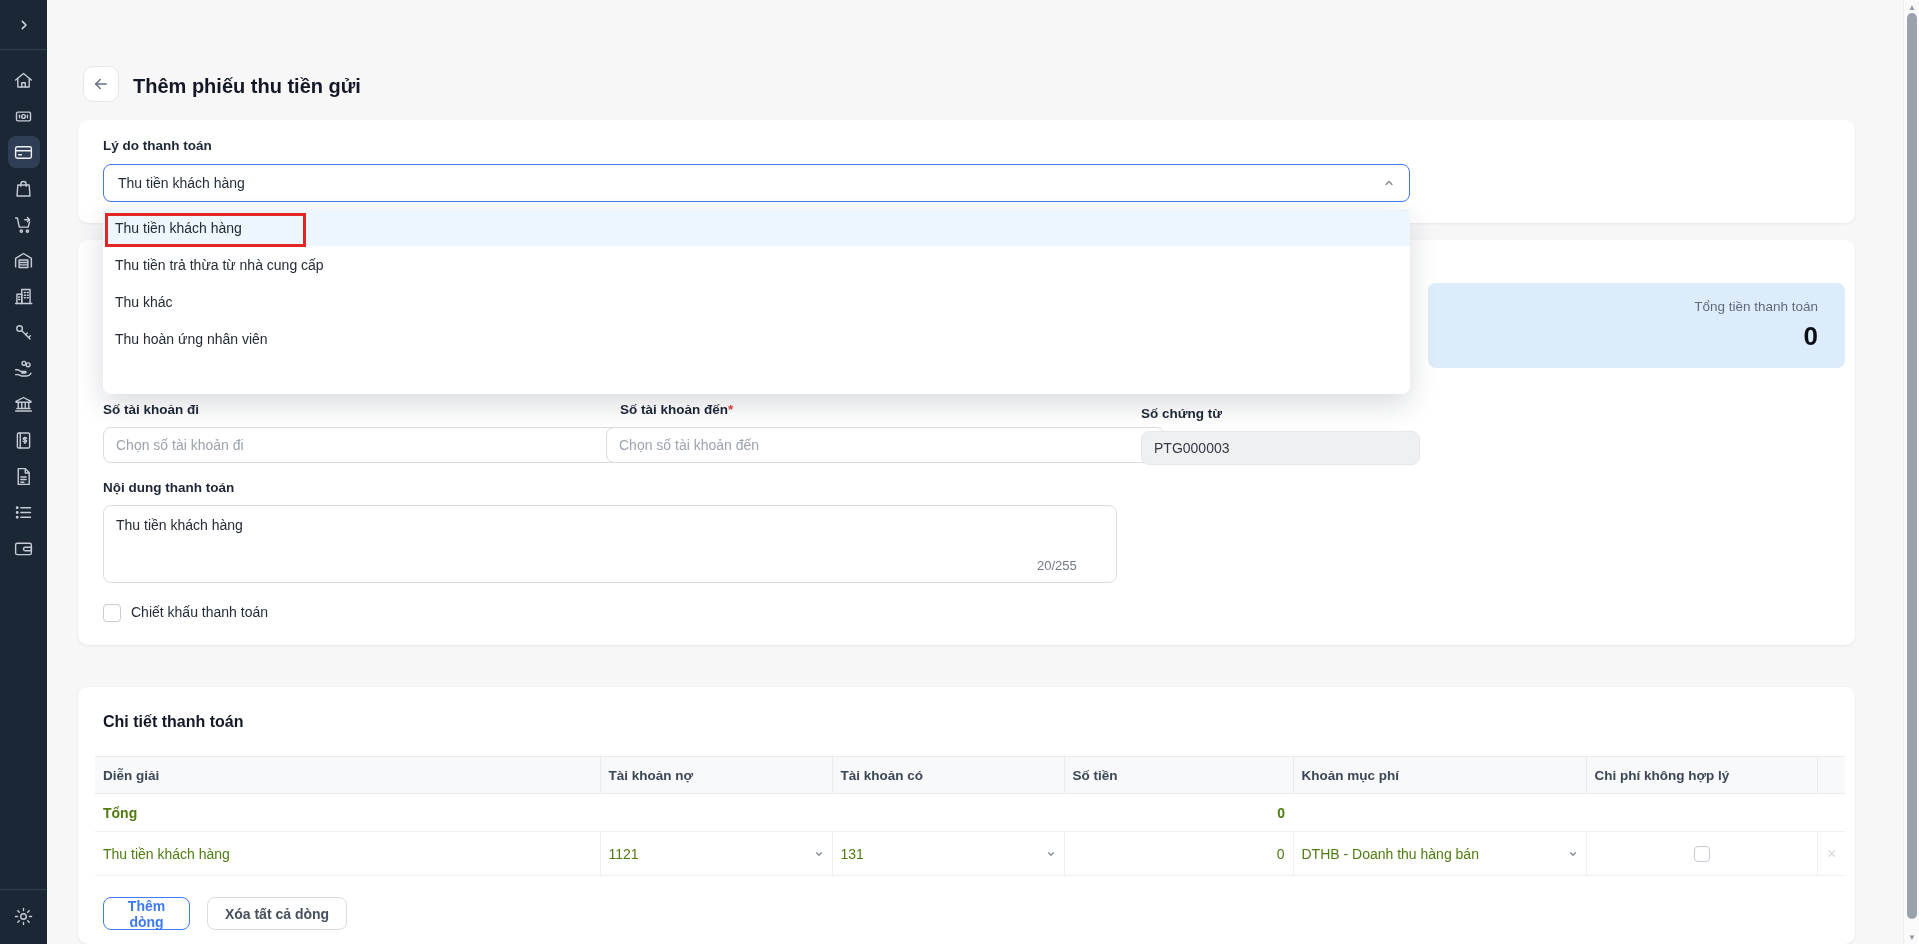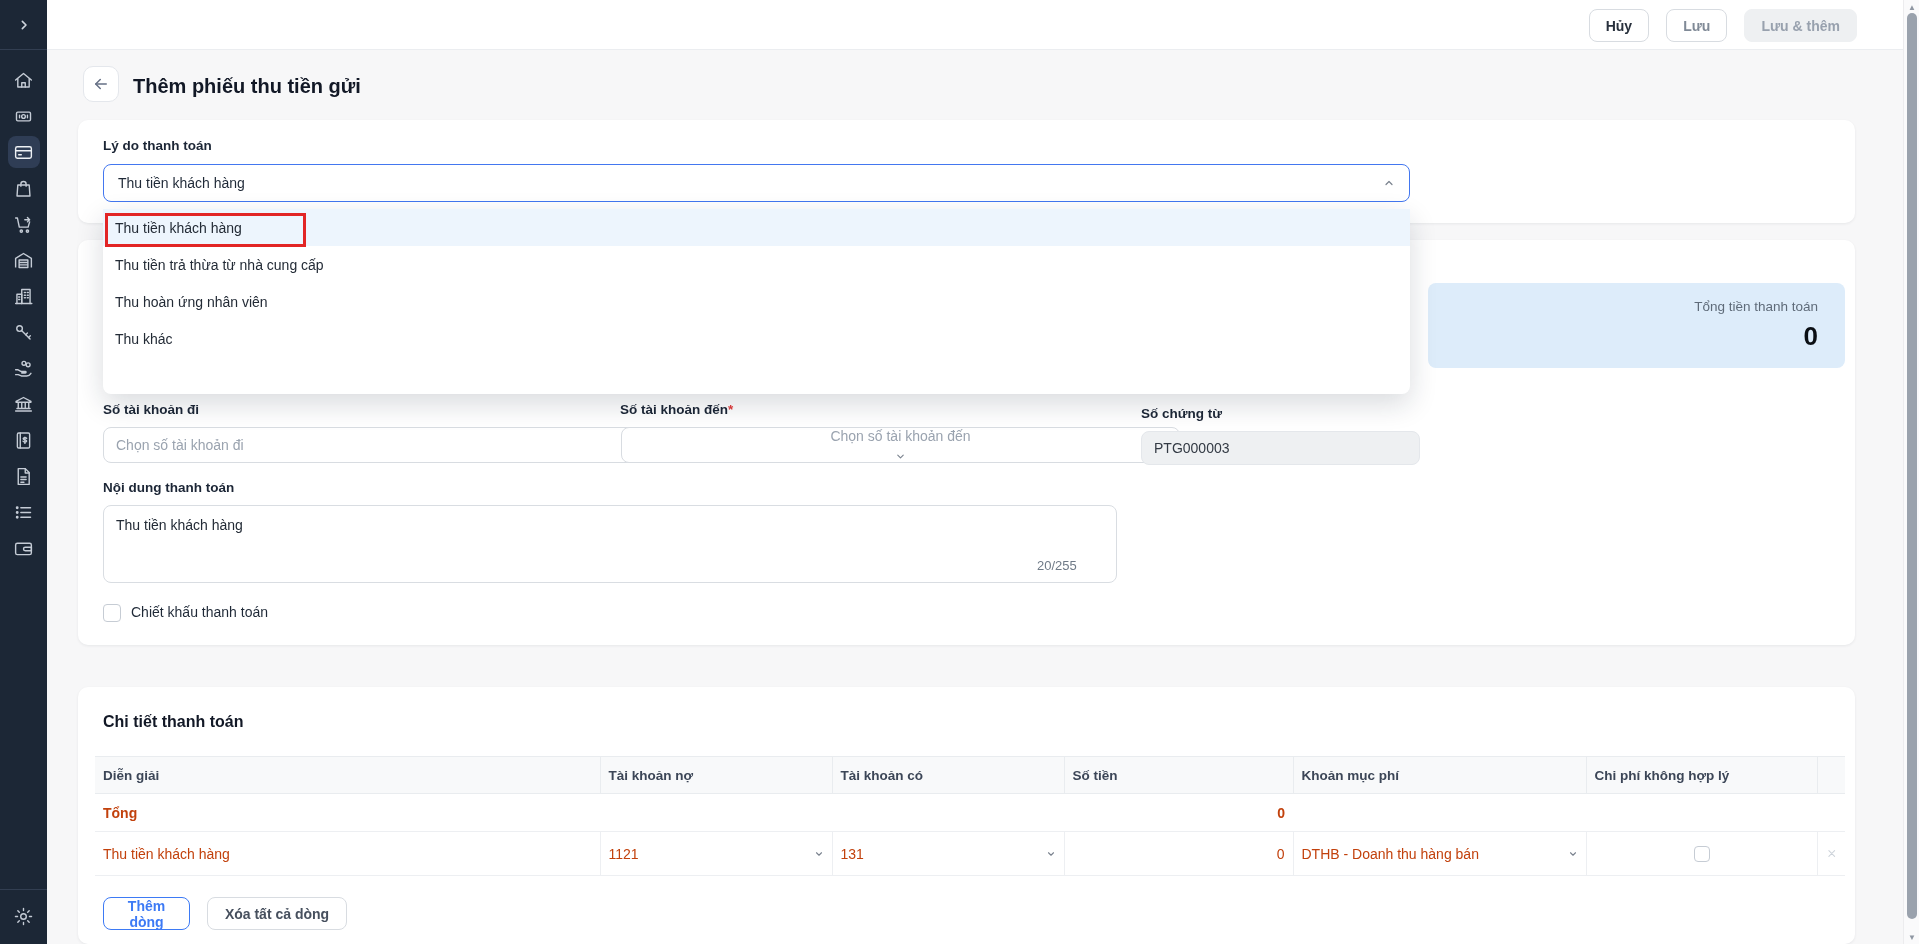--- a/index.html
+++ b/index.html
@@ -57,40 +57,40 @@
   .total-box { position:absolute; left:1350px; top:43px; width:417px; height:85px; background:#ddecfa; border-radius:8px; }
   .total-label { position:absolute; right:27px; top:16px; font-size:13.5px; color:#5f6b79; }
   .total-value { position:absolute; right:27px; top:38px; font-size:26px; font-weight:700; color:#0b0f14; }
 
   .f-label-1 { position:absolute; left:25px; top:162px; }
   .f-label-2 { position:absolute; left:542px; top:162px; }
   .f-label-3 { position:absolute; left:1063px; top:166px; }
   .combo { position:absolute; top:187px; height:36px; width:559px; border:1px solid #d8dce1; border-radius:8px; background:#fff;
            display:flex; align-items:center; justify-content:space-between; padding:0 12px; font-size:14px; cursor:pointer; }
   .combo .ph { color:#9aa3af; }
-  .combo-1 { left:25px; } .combo-2 { left:543px;flex-direction:column; }
+  .combo-1 { left:25px; } .combo-2 { left:528px; }
   .doc-input { position:absolute; left:1063px; top:191px; width:279px; height:34px; background:#eef0f2; border:1px solid #e4e7eb; border-radius:8px;
                font-size:14px; color:#333a44; padding:0 12px; font-family:inherit; }
 
   .f-label-4 { position:absolute; left:25px; top:240px; }
   .content-area { position:absolute; left:25px; top:265px; width:1014px; height:78px; border:1px solid #d9dde2; border-radius:8px;
                   font-size:14px; color:#232b36; padding:11px 12px 24px; font-family:inherit; resize:none; background:#fff; }
   .char-counter { position:absolute; left:959px; top:318px; font-size:13px; color:#6f7a87; }
 
   .checkbox { width:18px; height:18px; border:1.5px solid #c6ccd4; border-radius:4px; background:#fff; cursor:pointer; }
   .discount-row { position:absolute; left:25px; top:364px; display:flex; align-items:flex-start; gap:10px; }
   .discount-row label { font-size:14px; color:#1f2937; }
 
   
   .details-title { position:absolute; left:25px; top:26px; font-size:16px; font-weight:700; color:#121826; }
   .pay-table { position:absolute; left:17px; top:69px; width:1750px; border-collapse:collapse; table-layout:fixed; }
   .pay-table th { background:#f8f9fa; font-size:13.5px; font-weight:700; color:#3c4657; text-align:left; height:37px; padding:0 8px;
                   border-top:1px solid #e9ecef; border-bottom:1px solid #e9ecef; border-right:1px solid #e9ecef; }
   .pay-table th:last-child { border-right:none; }
-  .pay-table td { font-size:14px; color:#c2410c; padding:6px 8px; background:#fff; }
+  .pay-table td { font-size:14px; color:#4d7c0f; padding:6px 8px; background:#fff; }
   .row-total td { height:38px; border-bottom:1px solid #edeff2; font-weight:700; }
   .row-data td { height:44px; border-bottom:1px solid #edeff2; border-right:1px solid #edeff2; }
   .row-data td:last-child { border-right:none; }
   .num { text-align:right; }
   .cell-select { display:flex; align-items:center; justify-content:space-between; cursor:pointer; }
   .cell-center { display:flex; align-items:center; justify-content:center; }
   .del-x { color:#cdd3da; cursor:pointer; display:flex; align-items:center; justify-content:center; }
   .table-actions { position:absolute; left:25px; top:210px; display:flex; gap:17px; }
   .btn-addrow { background:#fff; border:1px solid #3d7af5; color:#3d7af5; width:87px; }
   .btn-clearrows { background:#fff; border:1px solid #d8dce1; color:#47505e; width:140px; }
@@ -248,27 +248,20 @@
           <span class="ic-wrap">
             <svg width="21" height="21" viewBox="0 0 24 24" fill="none" stroke="currentColor" stroke-width="1.6" stroke-linecap="round">
               <circle cx="12" cy="12" r="3.2"></circle>
               <path d="M12 2.8v2.4M12 18.8v2.4M2.8 12h2.4M18.8 12h2.4M5.5 5.5l1.7 1.7M16.8 16.8l1.7 1.7M18.5 5.5l-1.7 1.7M7.2 16.8l-1.7 1.7"></path>
             </svg>
           </span>
         </div>
     </div>
   </aside>
 
-  <header class="topbar">
-    <div class="topbar-actions">
-      <button class="btn btn-cancel">Hủy</button>
-      <button class="btn btn-save">Lưu</button>
-      <button class="btn btn-saveadd">Lưu &amp; thêm</button>
-    </div>
-  </header>
 
   <button class="back-btn">
     <svg width="18" height="18" viewBox="0 0 24 24" fill="none" stroke="currentColor" stroke-width="2" stroke-linecap="round" stroke-linejoin="round">
         <path d="M19 12H5"></path>
         <path d="M11 18l-6-6 6-6"></path>
       </svg>
   </button>
   <h1 class="page-title">Thêm phiếu thu tiền gửi</h1>
 
   <section class="card card-reason">
@@ -279,22 +272,22 @@
           <svg width="12" height="12" viewBox="0 0 24 24" fill="none" stroke="currentColor" stroke-width="2.4" stroke-linecap="round" stroke-linejoin="round">
             <path d="M6 15l6-6 6 6"></path>
           </svg>
         </span>
     </div>
   </section>
 
   <div class="dropdown">
     <div class="dd-option highlight">Thu tiền khách hàng</div>
     <div class="dd-option">Thu tiền trả thừa từ nhà cung cấp</div>
+    <div class="dd-option">Thu khác</div>
     <div class="dd-option">Thu hoàn ứng nhân viên</div>
-    <div class="dd-option">Thu khác</div>
     <div class="red-annotation"></div>
   </div>
 
   <section class="card card-form">
     <div class="total-box">
       <div class="total-label">Tổng tiền thanh toán</div>
       <div class="total-value">0</div>
     </div>
 
     <div class="field-label f-label-1">Số tài khoản đi</div>

